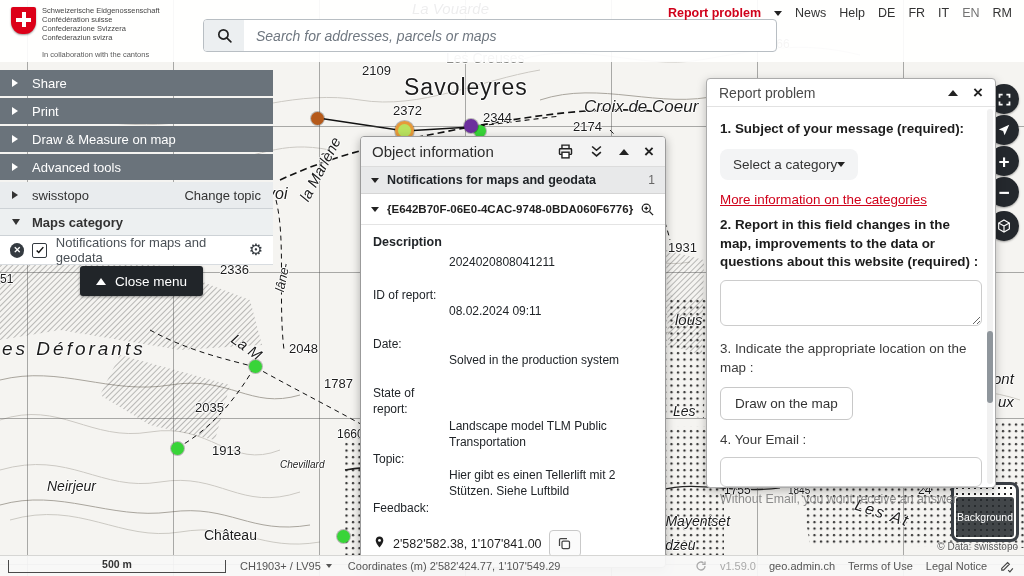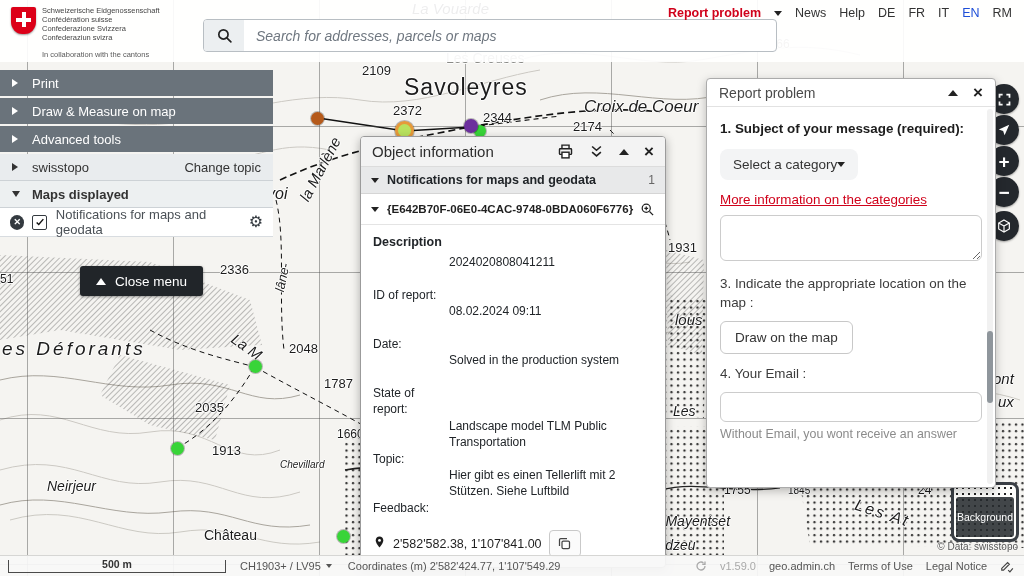--- a/index.html
+++ b/index.html
@@ -26,21 +26,21 @@
   #collab{position:absolute;left:42px;top:50px;font-size:7.5px;color:#5a5a5a;}
   #search-bar{position:absolute;left:203px;top:19px;width:572px;height:31px;border:1px solid #b8bec3;border-radius:4px;background:#fff;display:flex;align-items:stretch;overflow:hidden;}
   #search-icon-box{width:40px;display:flex;align-items:center;justify-content:center;background:#eceff1;}
   #search-input{flex:1;border:none;outline:none;padding:0 12px;font-size:14px;font-style:italic;color:#333;background:transparent;font-family:"Liberation Sans",sans-serif;}
   #search-input::placeholder{color:#6f7780;font-style:italic;}
   #top-links{position:absolute;right:12px;top:6px;display:flex;align-items:center;gap:13px;font-size:12.5px;color:#333;}
   #top-links .red{color:#d0021b;}
   #report-problem-link{font-weight:bold;}
   .caret-down{width:0;height:0;border-left:4px solid transparent;border-right:4px solid transparent;border-top:5px solid #222;display:inline-block;}
   .lang{cursor:pointer;}
-  .lang.active{color:#1d4ed8;}
+  .lang.active{color:#737373;}
 
   
   #sidebar{position:absolute;left:0;top:70px;width:273px;z-index:40;}
   .menu-item{height:26px;background:#6a737b;color:#fff;display:flex;align-items:center;padding-left:12px;margin-bottom:2px;font-size:13px;cursor:pointer;}
   .tri-right{width:0;height:0;border-top:4px solid transparent;border-bottom:4px solid transparent;border-left:6px solid currentColor;margin-right:14px;}
   .tri-down{width:0;height:0;border-left:4px solid transparent;border-right:4px solid transparent;border-top:6px solid currentColor;margin-right:12px;}
   .menu-light{height:26px;background:#e9ecee;color:#333;display:flex;align-items:center;padding:0 12px;border-bottom:1px solid #cdd2d6;font-size:13px;cursor:pointer;}
   .menu-light .spacer{flex:1;}
   #layer-row{height:28px;background:#fff;display:flex;align-items:center;padding:0 10px;font-size:13px;color:#4a5056;border-bottom:1px solid #d8dce0;}
   #remove-layer-icon{width:15px;height:15px;border-radius:50%;background:#343a40;color:#fff;font-size:9px;line-height:15px;text-align:center;font-weight:bold;margin-right:8px;cursor:pointer;}
@@ -271,39 +271,43 @@
       <span class="lang">FR</span>
       <span class="lang">IT</span>
       <span class="lang active">EN</span>
       <span class="lang">RM</span>
     </div>
   </div>
 
   <div id="sidebar">
     <div class="menu-item">
         <span class="tri-right"></span>
+        <span>Share</span>
+      </div>
+    <div class="menu-item">
+        <span class="tri-right"></span>
         <span>Print</span>
       </div>
     <div class="menu-item">
         <span class="tri-right"></span>
         <span>Draw &amp; Measure on map</span>
       </div>
     <div class="menu-item">
         <span class="tri-right"></span>
         <span>Advanced tools</span>
       </div>
     <div class="menu-light">
       <span class="tri-right" style="color:#333"></span>
       <span>swisstopo</span>
       <span class="spacer"></span>
       <span>Change topic</span>
     </div>
     <div class="menu-light" style="background:#edf0f1;">
       <span class="tri-down" style="color:#333"></span>
-      <span style="font-weight:bold;">Maps displayed</span>
+      <span style="font-weight:bold;">Maps category</span>
     </div>
     <div id="layer-row">
       <span id="remove-layer-icon">✕</span>
       <span id="layer-checkbox">
         <svg viewBox="0 0 24 24" width="10" height="10" fill="none" stroke="#111" stroke-width="3.4">
             <path d="M4 13l5 5 11-13"></path>
           </svg>
       </span>
       <span>Notifications for maps and geodata</span>
       <span class="spacer"></span>
@@ -404,20 +408,21 @@
       </span>
     </div>
     <div id="rp-body">
       <div class="rp-q-bold">1. Subject of your message (required):</div>
       <button id="rp-category">
         <span>Select a category</span>
         <span class="caret-down"></span>
       </button>
       <br>
       <span id="rp-more-link">More information on the categories</span>
+      <div class="rp-q-bold">2. Report in this field changes in the map, improvements to the data or questions about this website (required) :</div>
       <textarea id="rp-textarea" style=""></textarea>
       <div class="rp-q">3. Indicate the appropriate location on the map :</div>
       <button id="rp-draw-btn">Draw on the map</button>
       <div class="rp-q">4. Your Email :</div>
       <input id="rp-email" type="text" value="" style="">
       <div id="rp-note">Without Email, you wont receive an answer</div>
     </div>
     <div id="rp-scrolltrack"></div>
     <div id="rp-scrollthumb"></div>
   </div>

